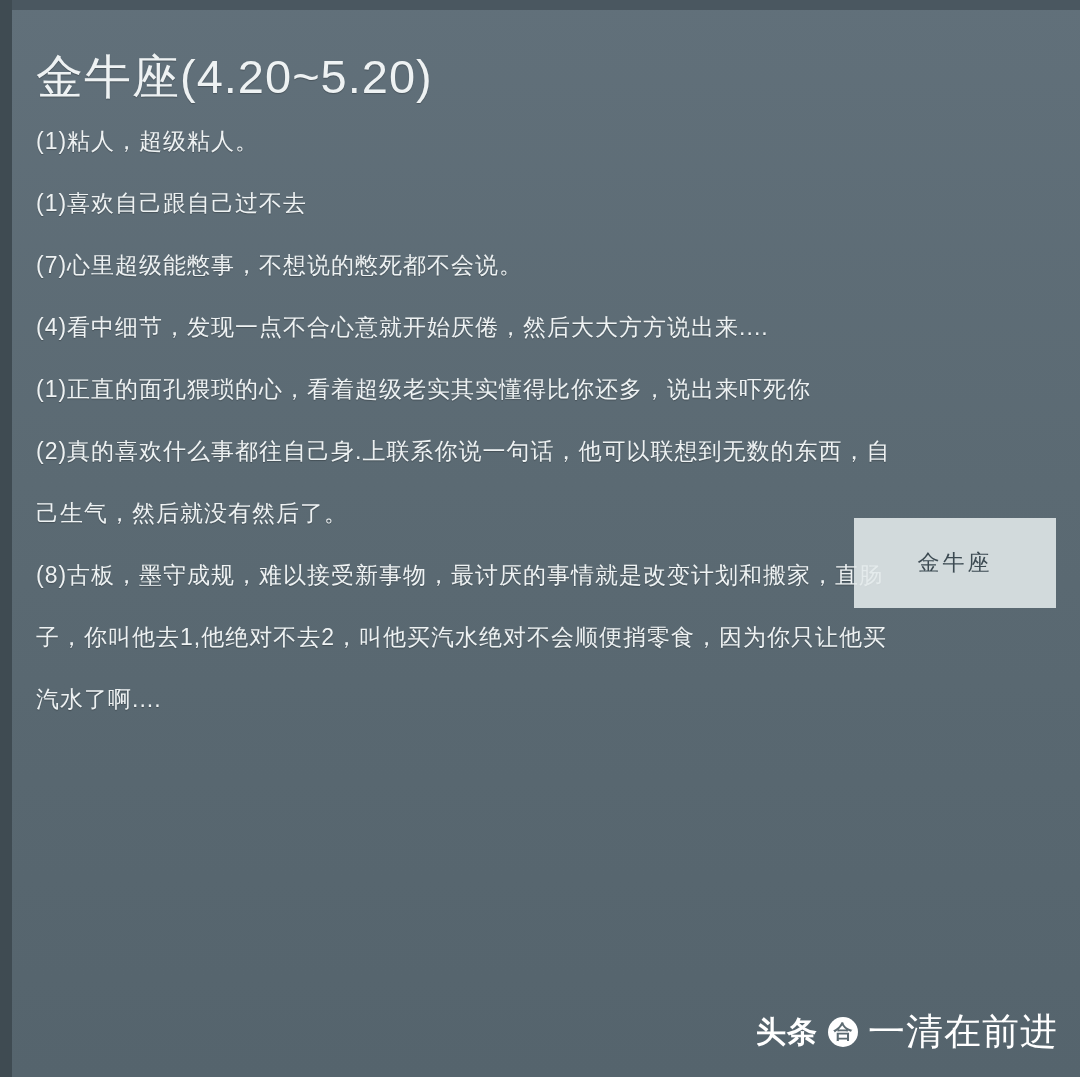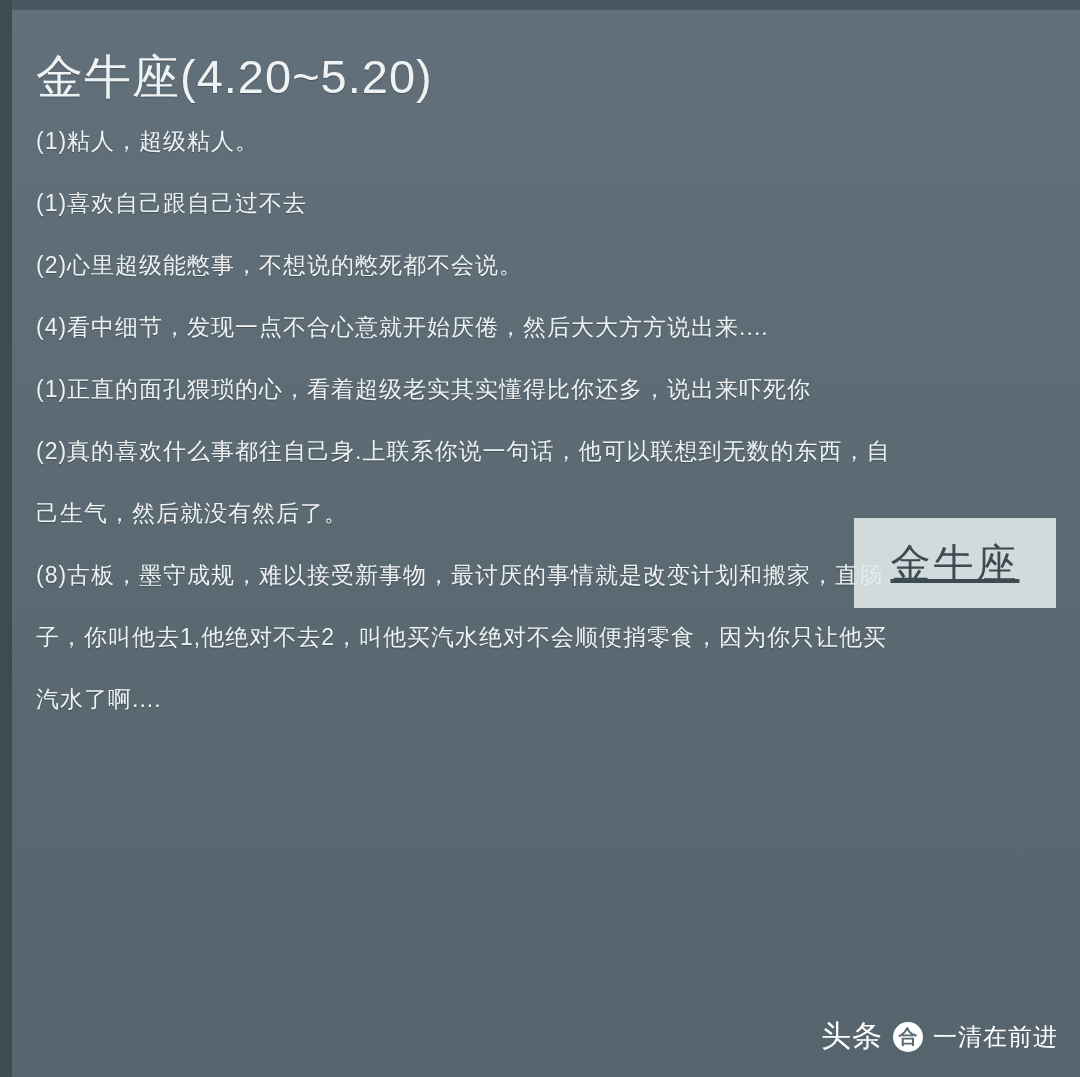--- a/index.html
+++ b/index.html
@@ -54,69 +54,68 @@
     position: absolute;
     right: 24px;
     top: 518px;
     width: 202px;
     height: 90px;
     background: rgba(226,233,235,0.88);
     display: flex;
     align-items: center;
     justify-content: center;
     color: #3c4a52;
-    font-size: 40px;
+    font-size: 22px;
     letter-spacing: 3px;
-    text-decoration: underline;
   }
   .watermark {
     position: absolute;
     right: 22px;
     bottom: 20px;
     display: flex;
     align-items: center;
     gap: 10px;
   }
   .wm-logo {
     color: #ffffff;
     font-size: 30px;
-    font-weight: normal;
+    font-weight: bold;
     letter-spacing: 1px;
   }
   .wm-circle {
     width: 30px;
     height: 30px;
     border-radius: 50%;
     background: #ffffff;
     color: #5c6b72;
     font-size: 19px;
     display: flex;
     align-items: center;
     justify-content: center;
     font-weight: bold;
   }
   .wm-name {
     color: #ffffff;
-    font-size: 24px;
+    font-size: 37px;
     letter-spacing: 1px;
     font-family: Liberation Serif, serif;
   }
 </style>
 </head>
 <body>
 
 <div class="page">
   <div class="top-edge"></div>
   <div class="left-edge"></div>
 
   <div class="content">
     <div class="line title">金牛座(4.20~5.20)</div>
     <div class="line">(1)粘人，超级粘人。</div>
     <div class="line">(1)喜欢自己跟自己过不去</div>
-    <div class="line">(2)心里超级能憋事，不想说的憋死都不会说。</div>
+    <div class="line">(7)心里超级能憋事，不想说的憋死都不会说。</div>
     <div class="line">(4)看中细节，发现一点不合心意就开始厌倦，然后大大方方说出来....</div>
     <div class="line">(1)正直的面孔猥琐的心，看着超级老实其实懂得比你还多，说出来吓死你</div>
     <div class="line">(2)真的喜欢什么事都往自己身.上联系你说一句话，他可以联想到无数的东西，自己生气，然后就没有然后了。</div>
     <div class="line">(8)古板，墨守成规，难以接受新事物，最讨厌的事情就是改变计划和搬家，直肠子，你叫他去1,他绝对不去2，叫他买汽水绝对不会顺便捎零食，因为你只让他买汽水了啊....</div>
   </div>
 
   <div class="tag">金牛座</div>
 
   <div class="watermark">
     <span class="wm-logo">头条</span>

